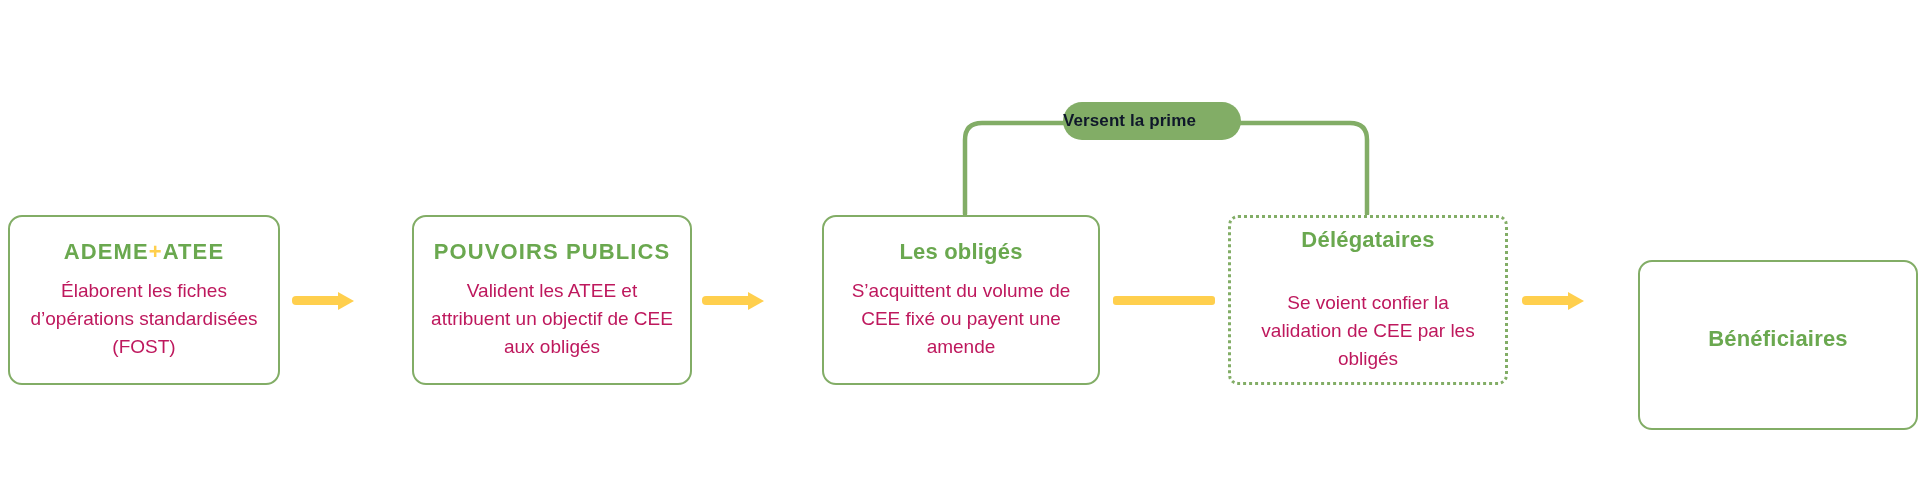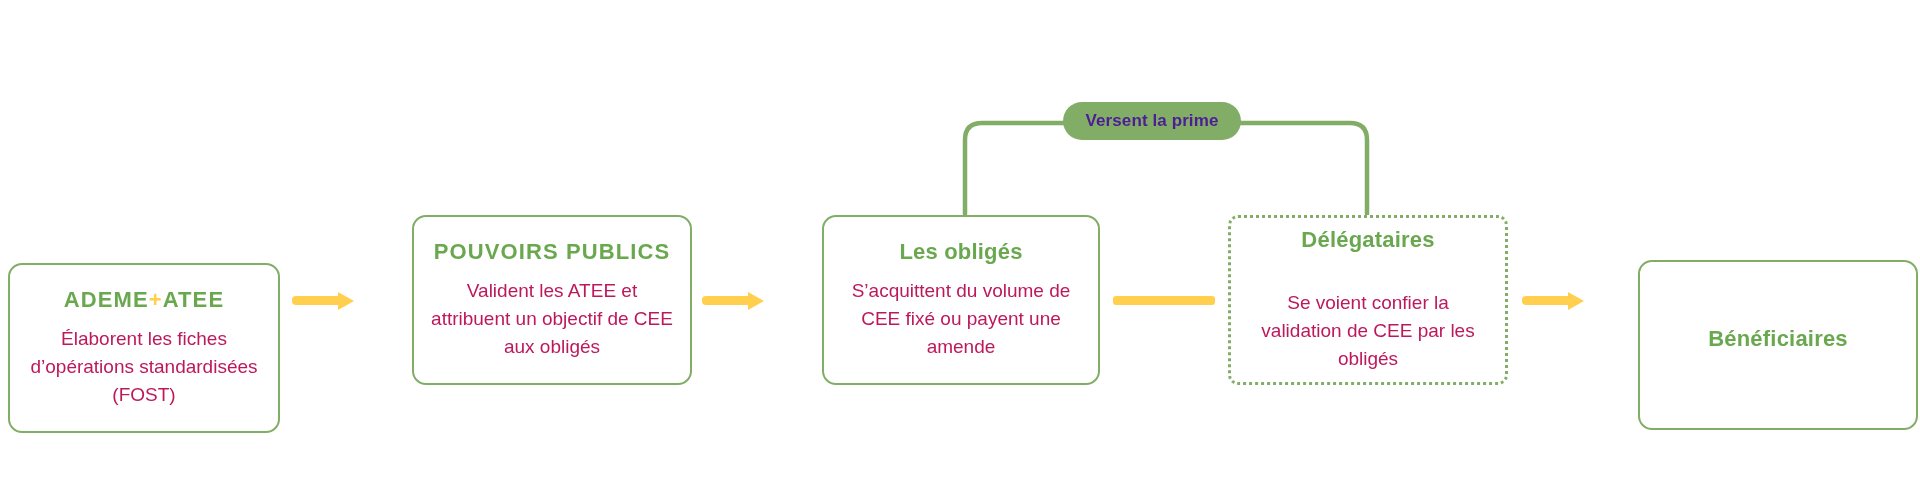--- a/index.html
+++ b/index.html
@@ -60,21 +60,21 @@
 
   .node-desc {
     color: #be185d;
     font-size: 19px;
     line-height: 1.48;
     text-align: center;
     max-width: 250px;
   }
 
   
-  #node-ademe        { left: 8px;    width: 272px; margin-top: 48px; }
+  #node-ademe        { left: 8px;    width: 272px; }
   #node-pouvoirs     { left: 412px;  width: 280px; }
   #node-obliges      { left: 822px;  width: 278px; }
   #node-delegataires { left: 1228px; width: 280px; gap: 24px; }
   #node-beneficiaires{ left: 1638px; width: 280px; margin-top: 45px; }
 
   
   .arrow {
     position: absolute;
     top: 292px;
     height: 16px;
@@ -123,22 +123,22 @@
   .pill {
     position: absolute;
     left: 1063px;
     top: 102px;
     width: 178px;
     height: 38px;
     background: #82ad66;
     border-radius: 19px;
     display: flex;
     align-items: center;
-    justify-content: center;
-    color: #4c1d95;
+    justify-content: flex-start;
+    color: #0f172a;
     font-weight: bold;
     font-size: 17px;
     letter-spacing: 0.1px;
     white-space: nowrap;
   }
 </style>
 </head>
 <body>
 
 <div id="stage">

